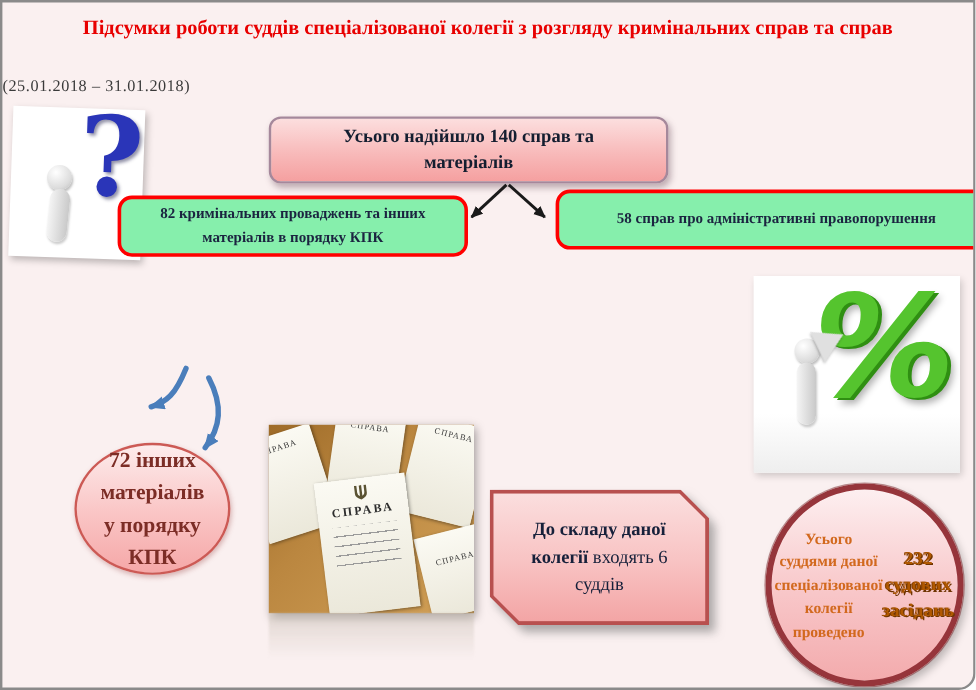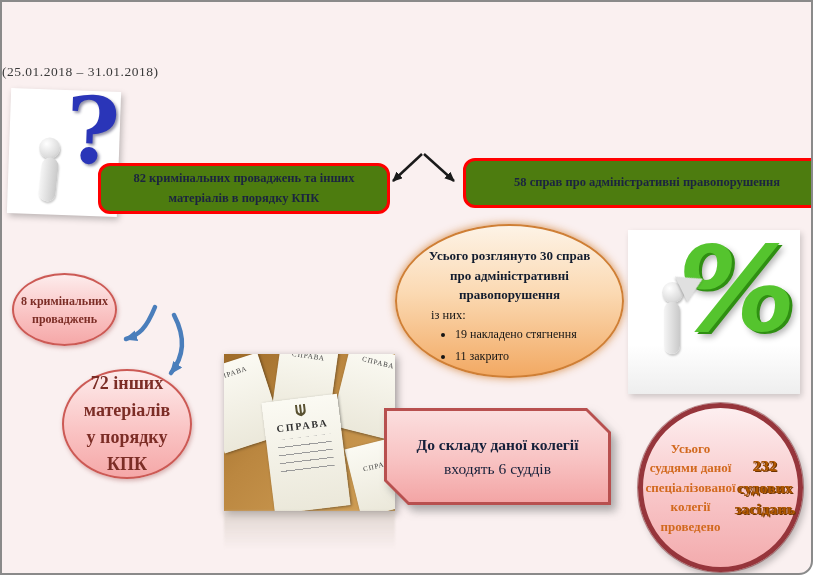--- a/index.html
+++ b/index.html
@@ -27,21 +27,21 @@
   .q-head { left:30px; top:48px; }
   .q-body { left:32px; top:68px; width:17px; height:44px; transform:rotate(4deg); }
 
   
   .total-box { position:absolute; left:222px; top:95px; width:333px; height:56px;
     border:2px solid #a5889b; border-radius:10px;
     background:linear-gradient(180deg,#fcdede 0%, #f8baba 55%, #f5a0a0 100%);
     box-shadow:2px 3px 5px rgba(120,90,105,0.45);
     display:flex; align-items:center; justify-content:center; text-align:center;
     font-weight:bold; font-size:15.5px; color:#141e30; line-height:1.45; padding:0 30px; box-sizing:border-box; }
-  .red-box { position:absolute; background:#4d7c0f; border:3px solid #ff0000; border-radius:12px;
+  .red-box { position:absolute; background:#86efac; border:3px solid #ff0000; border-radius:12px;
     display:flex; align-items:center; justify-content:center; text-align:center;
     font-weight:bold; font-size:12.5px; color:#1b2440; line-height:1.55; padding:4px 16px; box-sizing:border-box; }
   .crim-box { left:96px; top:161px; width:292px; height:51px; }
   .admin-box { left:461px; top:156px; width:368px; height:50px; }
 
   
   .o-ellipse { position:absolute; border-radius:50%;
     background:linear-gradient(180deg,#fdf3e6 0%, #fbd9b2 45%, #f2a963 100%);
     border:2px solid #cf7f35; box-shadow:0 0 9px rgba(210,130,55,0.85);
     box-sizing:border-box; }
@@ -88,22 +88,22 @@
     font-style:italic; font-weight:bold; font-size:118px; color:#55c42e;
     text-shadow:3px 2px 0 #2f8f12, 5px 5px 6px rgba(0,0,0,0.3); }
   .m-head { left:34px; top:52px; }
   .m-body { left:36px; top:72px; width:16px; height:52px; }
   .megaphone { position:absolute; left:50px; top:42px; width:0; height:0;
     border-left:14px solid transparent; border-right:14px solid transparent;
     border-bottom:24px solid #e0e0e0; transform:rotate(64deg);
     filter:drop-shadow(1px 1px 1px rgba(0,0,0,0.25)); }
 
   
-  .plaque-wrap { position:absolute; left:382px; top:406px; width:183px; height:97px;
-    filter:drop-shadow(5px 6px 4px rgba(110,110,110,0.55));padding-left:44px; }
+  .plaque-wrap { position:absolute; left:406px; top:406px; width:183px; height:113px;
+    filter:drop-shadow(5px 6px 4px rgba(110,110,110,0.55)); }
   .plaque-border { position:absolute; inset:0; background:#b8504f;
     clip-path:polygon(0 0, calc(100% - 24px) 0, 100% 24px, 100% 100%, 24px 100%, 0 calc(100% - 24px)); }
   .plaque-fill { position:absolute; inset:3px;
     clip-path:polygon(0 0, calc(100% - 22px) 0, 100% 22px, 100% 100%, 22px 100%, 0 calc(100% - 22px));
     background:linear-gradient(180deg,#fbdede 0%, #f8c2c2 55%, #f3a5a5 100%);
     display:flex; align-items:center; justify-content:center; text-align:center;
     font-size:15.5px; color:#16203a; line-height:1.5; padding:6px 16px; box-sizing:border-box; }
   .plaque-fill .b { font-weight:bold; }
 
   
@@ -118,53 +118,46 @@
     text-shadow:1px 1px 0 #6e3400, -1px 0 0 #8a4200; letter-spacing:0.5px; }
 
   .overlay { position:absolute; left:0; top:0; pointer-events:none; }
 </style>
 </head>
 <body>
 
 <div class="canvas">
 
   <div class="title">
+    <div>Підсумки роботи суддів спеціалізованої колегії з розгляду кримінальних справ та справ</div>
   </div>
   <div class="period">(25.01.2018 – 31.01.2018)</div>
 
   <div class="q-card">
     <span class="q-glyph">?</span>
     <span class="person-head q-head"></span>
     <span class="person-body q-body"></span>
   </div>
 
+  <div class="total-box">
+    <span>Усього надійшло 140 справ та матеріалів</span>
+  </div>
 
   <div class="red-box crim-box">
     <span>82 кримінальних проваджень та інших матеріалів в порядку КПК</span>
   </div>
   <div class="red-box admin-box">
     <span>58 справ про адміністративні правопорушення</span>
   </div>
 
 
-  <div class="p-circle c8">
-    <span>8 кримінальних проваджень</span>
-  </div>
   <div class="p-circle c72">
     <span>72 інших матеріалів у порядку КПК</span>
   </div>
 
-  <div class="o-ellipse adm-ellipse">
-    <div class="adm-title">Усього розглянуто 30 справ про адміністративні правопорушення</div>
-    <div class="adm-ofthem">із них:</div>
-    <ul class="adm-list">
-      <li>19 накладено стягнення</li>
-      <li>11 закрито</li>
-    </ul>
-  </div>
 
   <div class="pct-card">
     <span class="pct-glyph">%</span>
     <span class="person-head m-head"></span>
     <span class="person-body m-body"></span>
     <span class="megaphone"></span>
   </div>
 
   <div class="photo">
     <div class="folder f-a">

